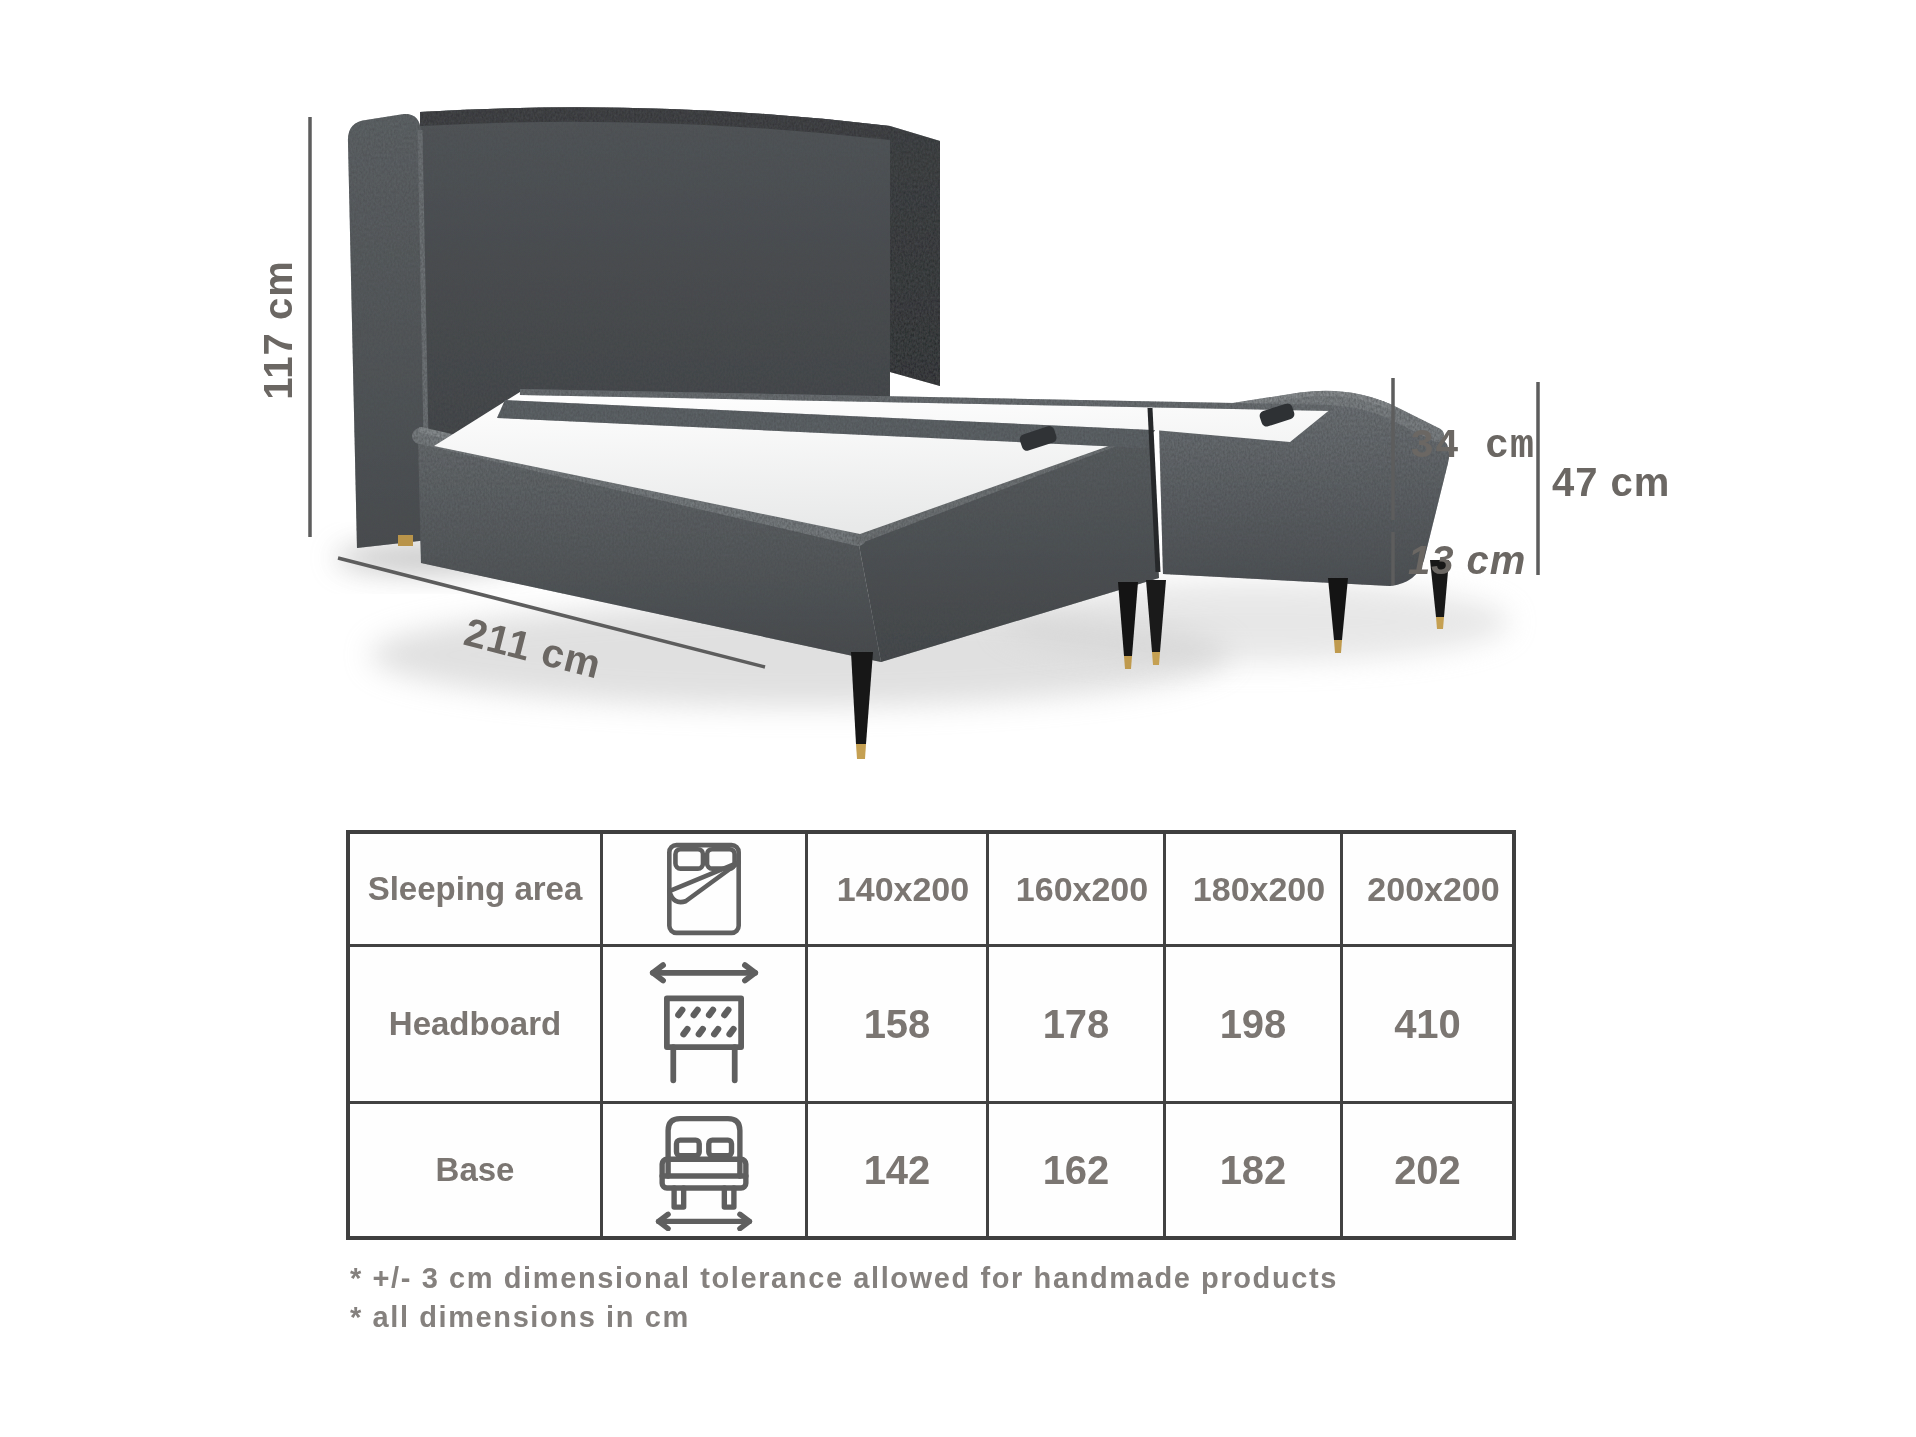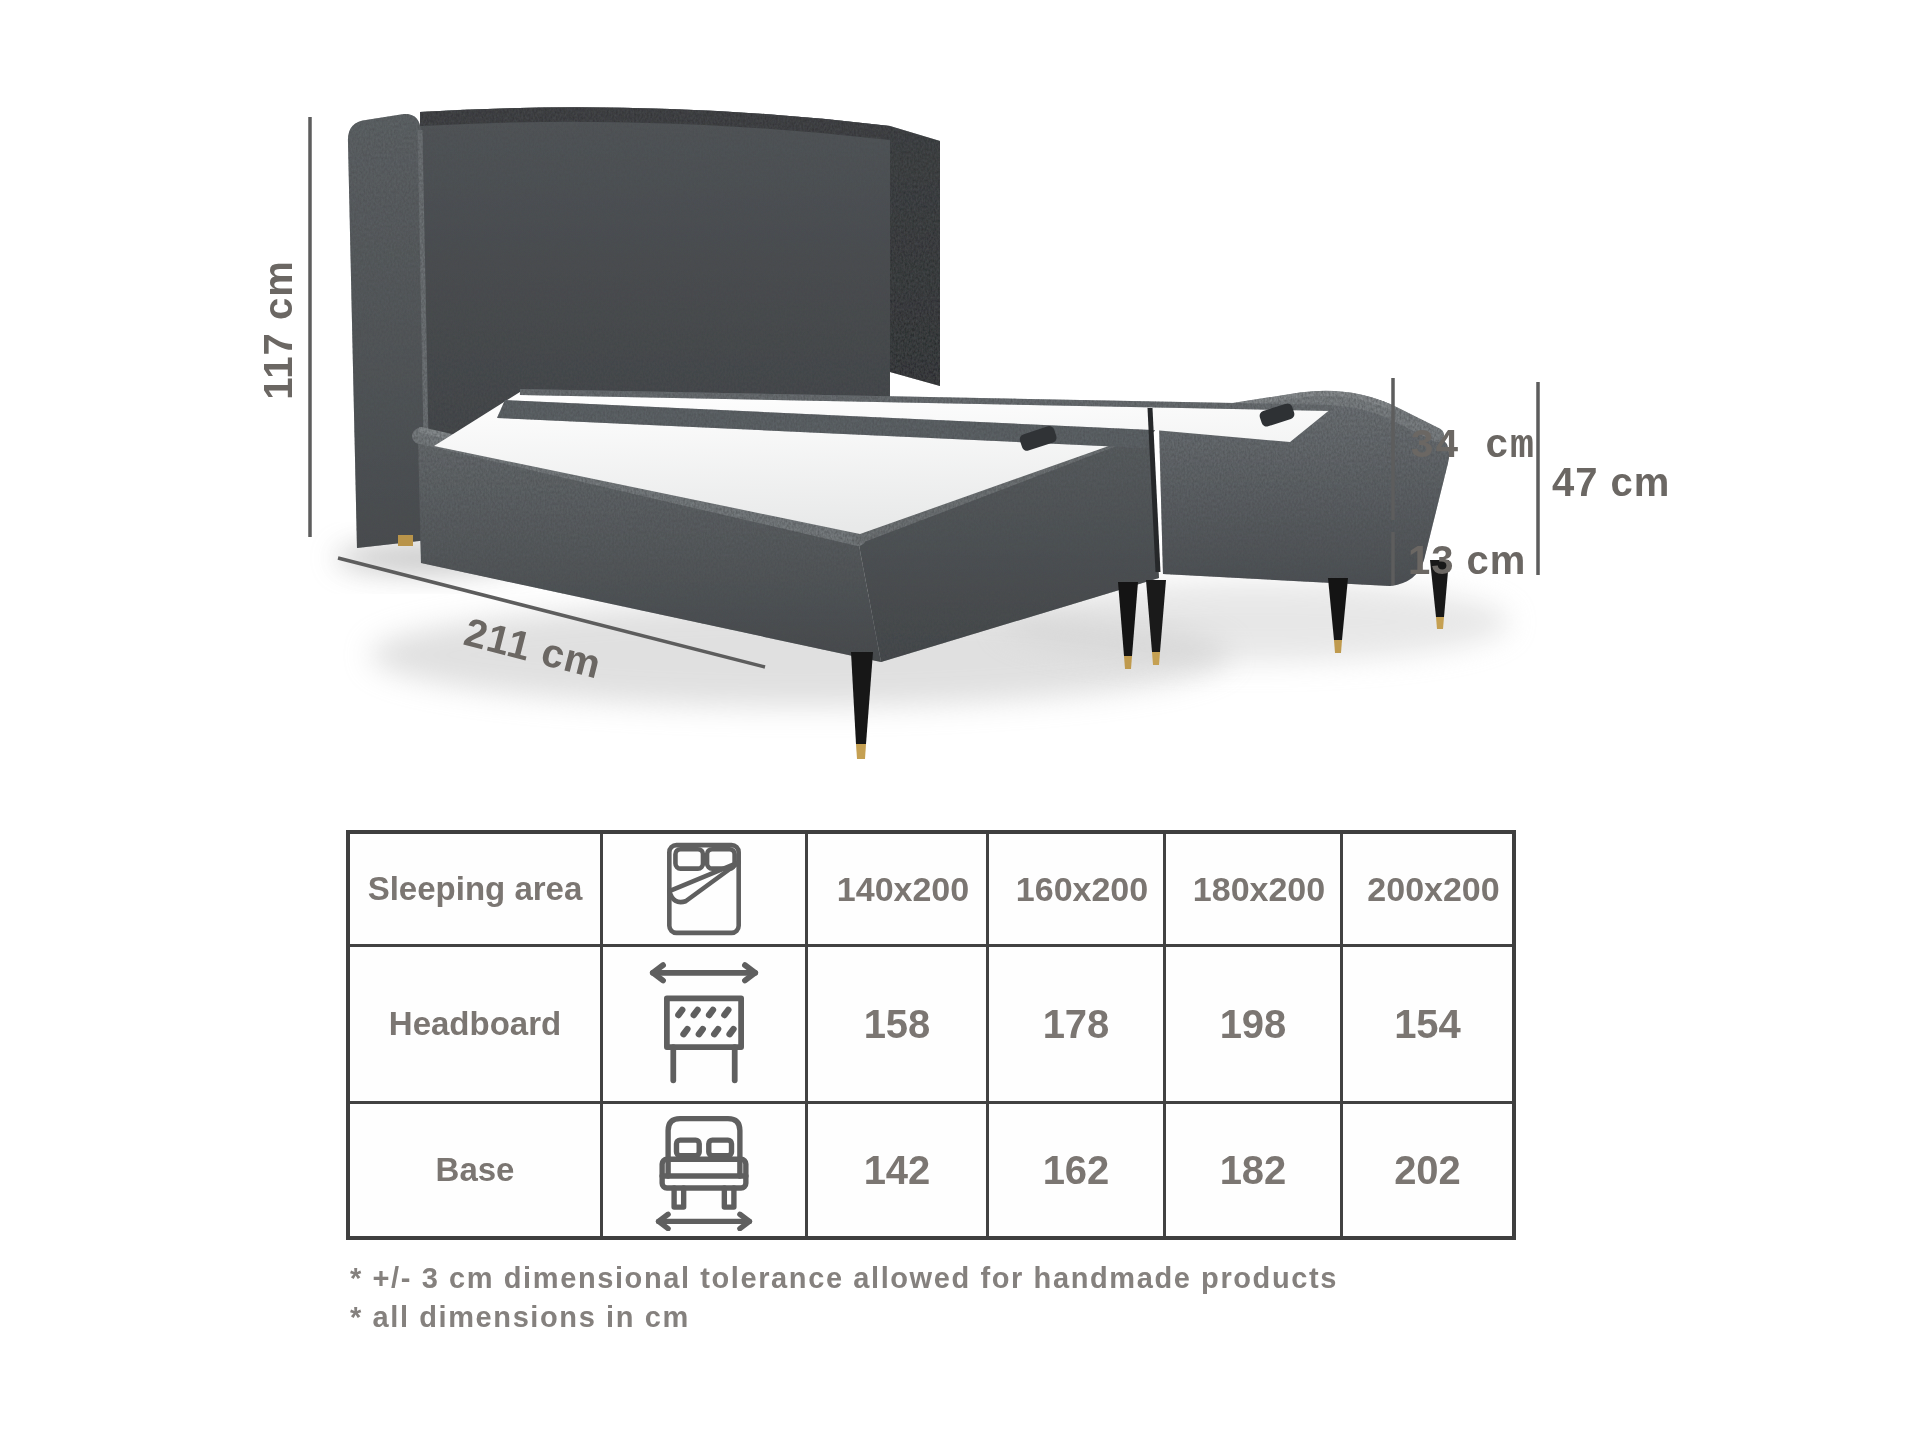--- a/index.html
+++ b/index.html
@@ -160,21 +160,21 @@
     <line x1="338" y1="558" x2="765" y2="667"></line>
     <line x1="1393" y1="378" x2="1393" y2="520"></line>
     <line x1="1393" y1="532" x2="1393" y2="585"></line>
     <line x1="1538" y1="382" x2="1538" y2="575"></line>
   </g>
 </svg>
 
 <div class="dim-label rot-left" style="left:193px;top:307px;">117 cm</div>
 <div class="dim-label rot-diag" style="left:448px;top:625px;">211 cm</div>
 <div class="dim-label" style="left:1410px;top:424px;font-family:Liberation Mono, monospace;">34 cm</div>
-<div class="dim-label" style="left:1408px;top:538px;">13 cm</div>
+<div class="dim-label" style="left:1408px;top:538px;font-style:italic;">13 cm</div>
 <div class="dim-label" style="left:1552px;top:460px;">47 cm</div>
 
 <div id="size-table">
 
   <div class="cell label">Sleeping area</div>
   <div class="cell">
     <svg width="118" height="102" viewBox="0 0 100 100" fill="none" stroke="#5f5f5f" stroke-width="4.5" stroke-linecap="round" stroke-linejoin="round">
       <rect x="16" y="7" width="68" height="86" rx="7"></rect>
       <rect x="22" y="11" width="27" height="19" rx="5" fill="#fdfdfd"></rect>
       <rect x="53" y="11" width="27" height="19" rx="5" fill="#fdfdfd"></rect>
@@ -204,21 +204,21 @@
         <path d="M34,60 l3,-4"></path>
           <path d="M46,60 l3,-4"></path>
           <path d="M58,60 l3,-4"></path>
           <path d="M70,60 l3,-4"></path>
       </g>
     </svg>
   </div>
   <div class="cell value">158</div>
   <div class="cell value">178</div>
   <div class="cell value">198</div>
-  <div class="cell value last-col">154</div>
+  <div class="cell value last-col">410</div>
 
   <div class="cell label last-row">Base</div>
   <div class="cell last-row">
     <svg width="120" height="122" viewBox="0 0 100 102" fill="none" stroke="#5f5f5f" stroke-width="4.5" stroke-linecap="round" stroke-linejoin="round">
       <path d="M20,56 L20,18 Q20,8 30,8 L70,8 Q80,8 80,18 L80,56"></path>
       <rect x="27" y="26" width="19" height="13" rx="3"></rect>
       <rect x="54" y="26" width="19" height="13" rx="3"></rect>
       <rect x="15" y="42" width="70" height="24" rx="4"></rect>
       <path d="M15,56 L85,56"></path>
       <path d="M25,66 L25,82 L33,82 L33,66"></path>

